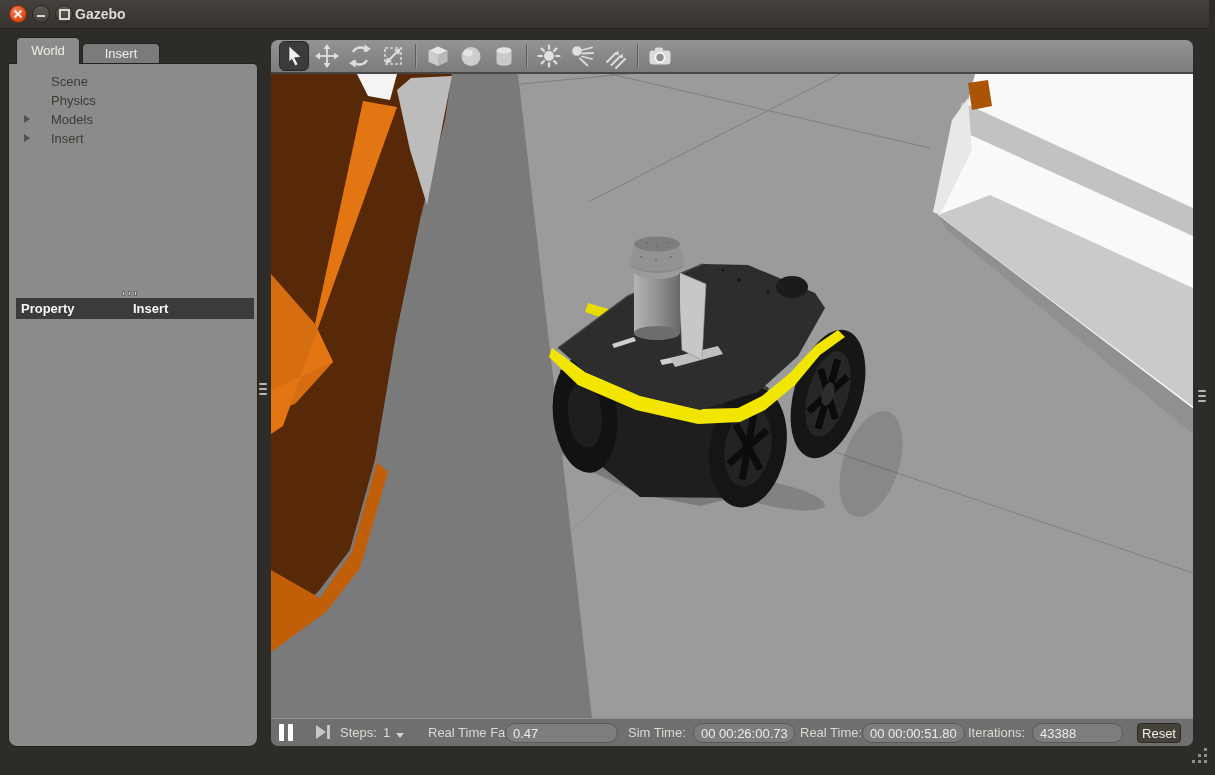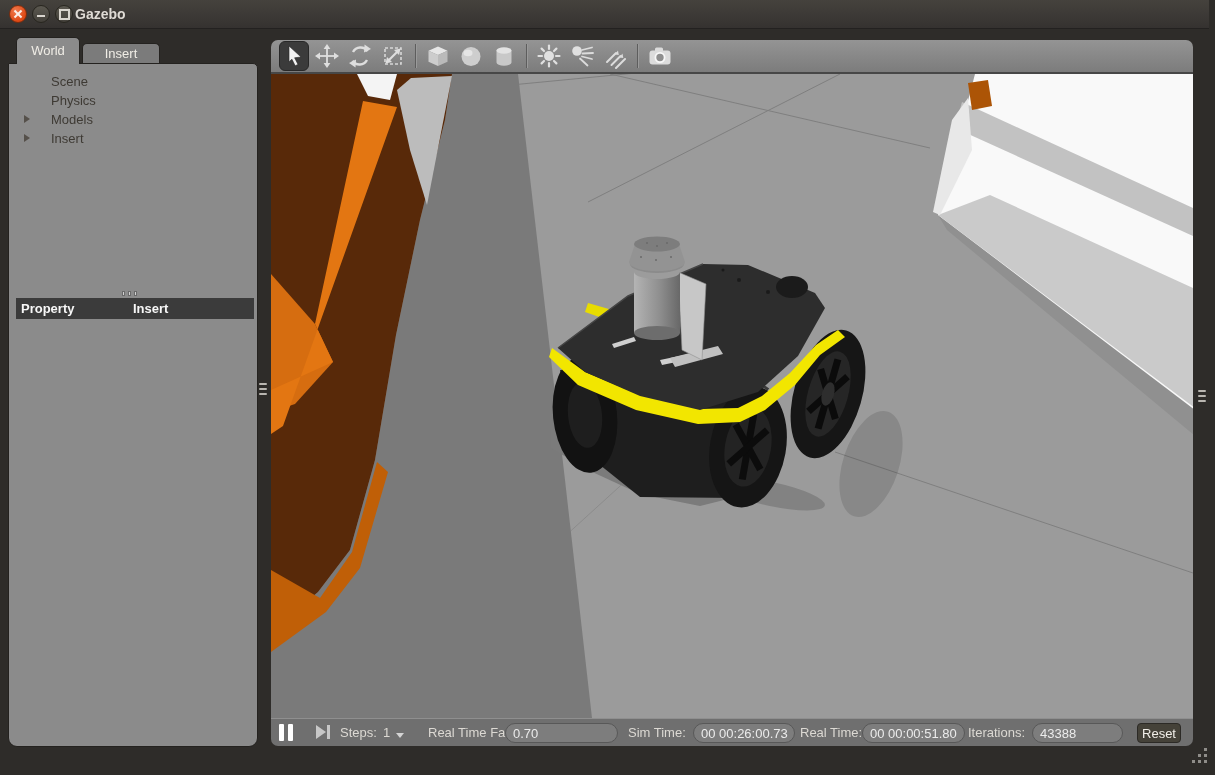--- a/index.html
+++ b/index.html
@@ -352,21 +352,21 @@
     </div>
   <div class="step-btn">
     <span class="step-tri"></span>
     <span class="step-bar"></span>
   </div>
   <span class="sb-abs" style="left:69px;">Steps:</span>
   <span class="sb-abs" style="left:112px;">1</span>
   <span class="steps-caret"></span>
 
   <span class="sb-abs" style="left:157px;">Real Time Fact</span>
-  <span class="sb-field" style="left:234px;width:113px;">0.70</span>
+  <span class="sb-field" style="left:234px;width:113px;">0.47</span>
 
   <span class="sb-abs" style="left:357px;">Sim Time:</span>
   <span class="sb-field" style="left:422px;width:102px;">00 00:26:00.73</span>
 
   <span class="sb-abs" style="left:529px;">Real Time:</span>
   <span class="sb-field" style="left:591px;width:103px;">00 00:00:51.80</span>
 
   <span class="sb-abs" style="left:697px;">Iterations:</span>
   <span class="sb-field" style="left:761px;width:91px;">43388</span>
 

